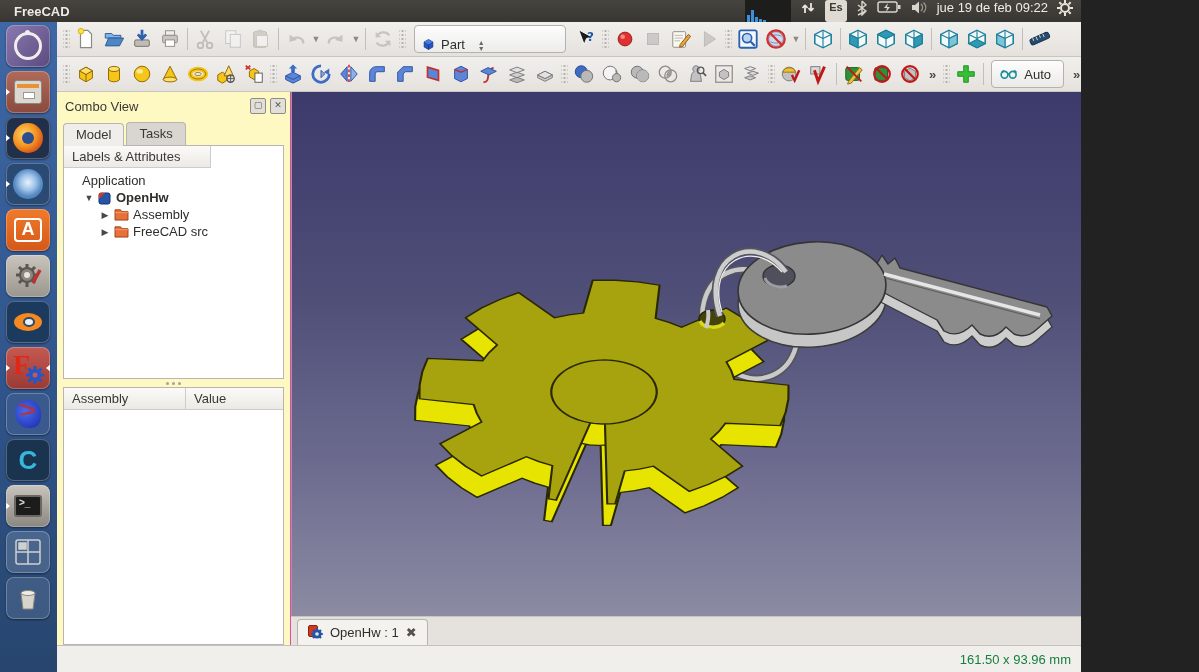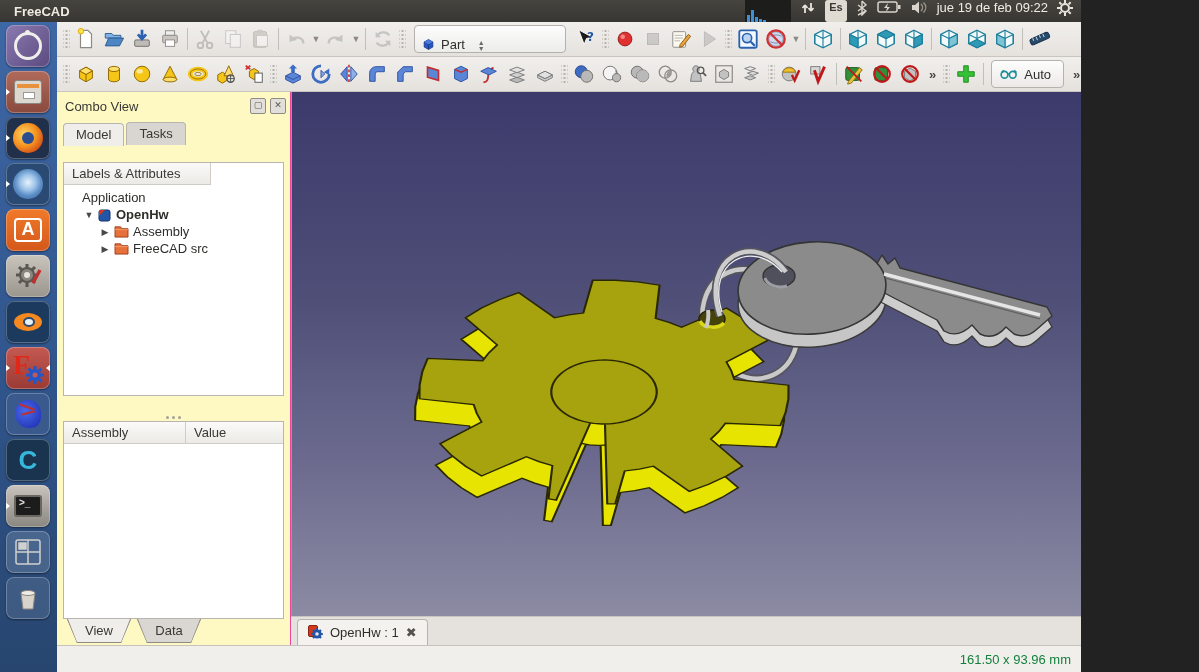--- a/index.html
+++ b/index.html
@@ -46,21 +46,21 @@
   
   .dock{width:233px;flex:0 0 auto;display:flex;flex-direction:column;background:#fef9c3;border-right:1px solid #ec4899;}
   .dock-title{height:24px;display:flex;align-items:center;font-size:13px;color:#3a3835;padding:2px 4px 0 8px;}
   .dock-btns{margin-left:auto;display:flex;gap:4px;}
   .dock-btn{width:14px;height:14px;border:1px solid #8f8c87;border-radius:2px;background:#e2dfdb;color:#5a5853;
     font-size:9px;line-height:12px;text-align:center;}
   .tabs{display:flex;padding:4px 8px 0 6px;gap:2px;}
   .tab{font-size:13px;color:#3a3835;padding:3px 12px 4px;border:1px solid #b8b5b0;border-bottom:none;
     border-radius:4px 4px 0 0;background:#d9d6d1;}
   .tab.active{background:#f0eeeb;position:relative;top:1px;}
-  .tree-wrap{flex:0 0 auto;height:232px;margin:17px 6px;border:1px solid #b8b5b0;background:#fff;display:flex;flex-direction:column;}
+  .tree-wrap{flex:0 0 auto;height:232px;margin:0 6px;border:1px solid #b8b5b0;background:#fff;display:flex;flex-direction:column;}
   .lbl-hdr{font-size:13px;color:#3a3835;background:linear-gradient(#fbfaf8,#eceae6);border-bottom:1px solid #cfccc7;
     padding:3px 8px;flex:0 0 auto;border-right:1px solid #cfccc7;width:130px;}
   .tree{padding:4px 2px;font-size:13px;color:#2f2e2b;}
   .tree-row{display:flex;align-items:center;height:17px;gap:4px;}
   .twisty{width:10px;text-align:center;font-size:9px;color:#4a4845;flex:0 0 auto;}
   .tree-label.bold{font-weight:bold;}
   .splitter{height:8px;display:flex;align-items:center;justify-content:center;gap:3px;flex:0 0 auto;}
   .splitter i{width:3px;height:3px;border-radius:50%;background:#a5a29d;display:block;}
   .prop-wrap{flex:1 1 auto;margin:0 6px;border:1px solid #b8b5b0;background:#fff;display:flex;flex-direction:column;min-height:0;}
   .prop-hdr{display:flex;flex:0 0 auto;background:linear-gradient(#fbfaf8,#eceae6);border-bottom:1px solid #cfccc7;font-size:13px;color:#3a3835;}
@@ -804,30 +804,20 @@
             <i></i>
             <i></i>
           </div>
         <div class="prop-wrap">
           <div class="prop-hdr">
             <div class="prop-col1">Assembly</div>
             <div>Value</div>
           </div>
           <div style="flex:1;background:#fff;"></div>
         </div>
-        <div class="bottom-tabs" id="bottom-tabs">
-            <div class="btab active">
-              <div class="outer"></div>
-              <div class="inner">View</div>
-            </div>
-            <div class="btab">
-              <div class="outer"></div>
-              <div class="inner">Data</div>
-            </div>
-          </div>
       </div>
 
       <div class="vp-col">
         <div class="viewport">
           <svg id="scene" width="909" height="528" viewBox="0 0 909 528">
 
             <ellipse cx="458" cy="232" rx="46" ry="56" transform="rotate(-24 458 232)" fill="none" stroke="#55555f" stroke-width="8"></ellipse>
             <ellipse cx="458" cy="232" rx="46" ry="56" transform="rotate(-24 458 232)" fill="none" stroke="#c9c9c9" stroke-width="4.5"></ellipse>
 
             <g id="gearG" transform="translate(312,300) scale(1.32,0.80) rotate(7)">

